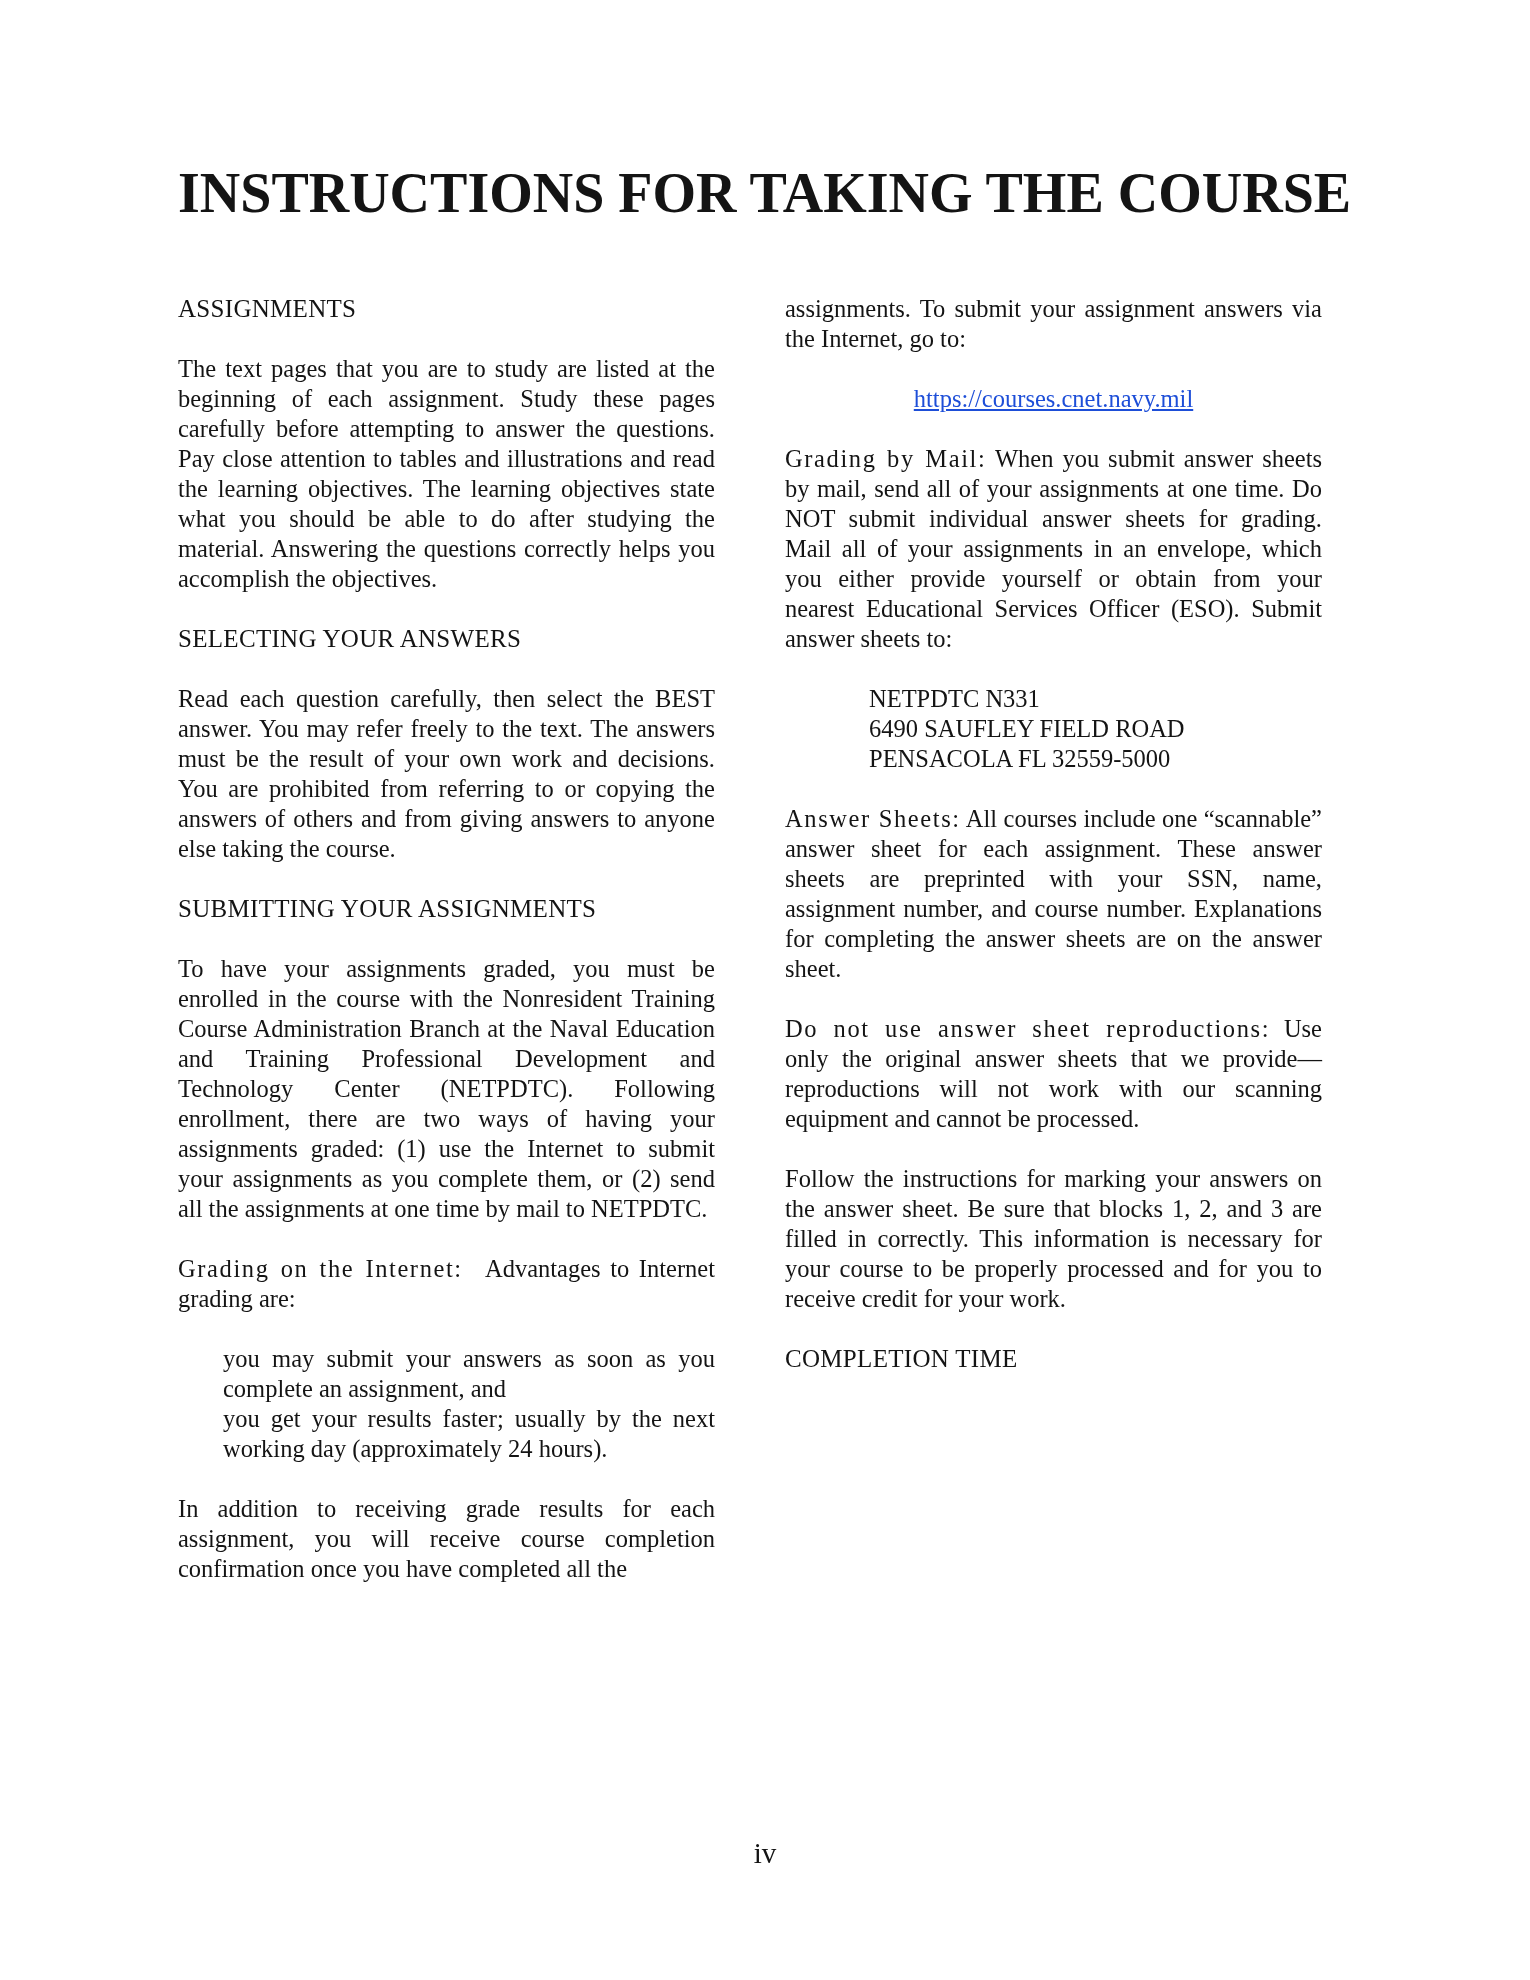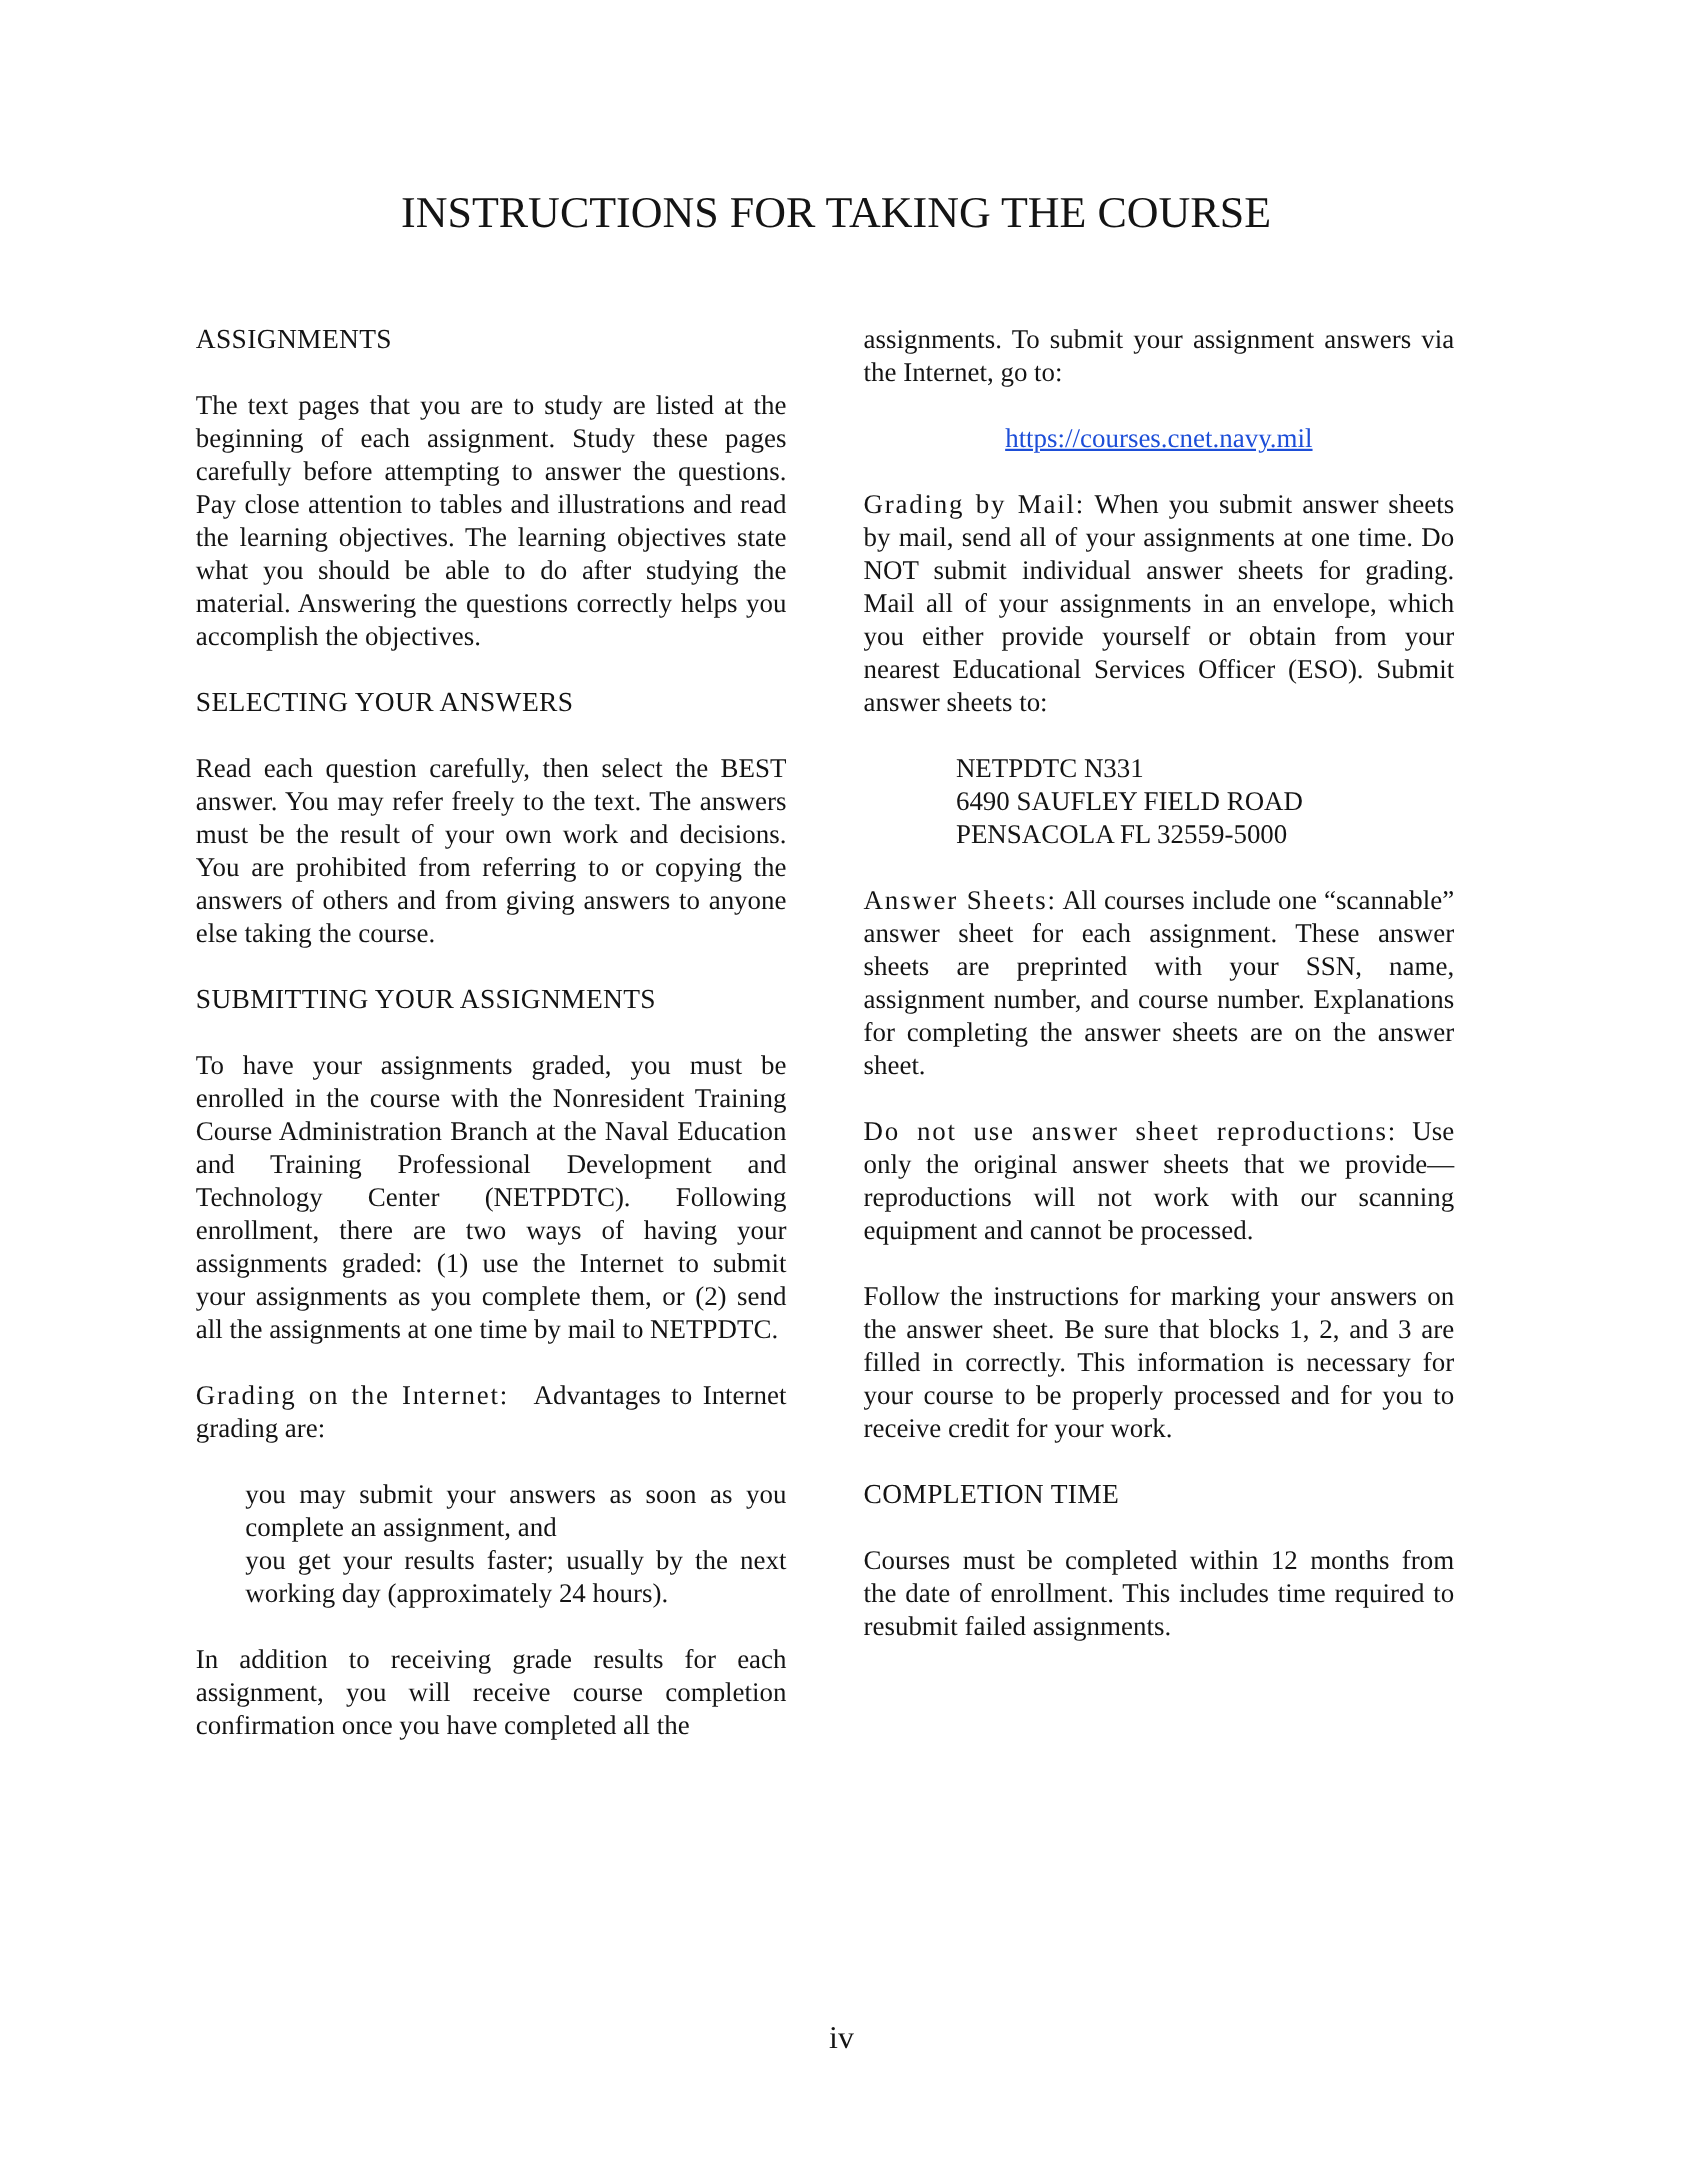--- a/index.html
+++ b/index.html
@@ -16,22 +16,22 @@
   .page {
     position: relative;
     width: 1530px;
     height: 1980px;
     box-sizing: border-box;
     padding: 168px 188px 0 178px;
     background: #ffffff;
     overflow: hidden;
   }
   .doc-title {
-    font-size: 40px;
-    font-weight: normal;
+    font-size: 56px;
+    font-weight: bold;
     text-align: center;
     margin: 0 0 76px 0;
     line-height: 50px;
     white-space: nowrap;
   }
   .columns {
     display: flex;
     gap: 70px;
     align-items: flex-start;
   }
@@ -131,20 +131,19 @@
         <div>PENSACOLA FL 32559-5000</div>
       </div>
 
       <p><span class="lead">Answer Sheets:</span> <span>All courses include one “scannable” answer sheet for each assignment. These answer sheets are preprinted with your SSN, name, assignment number, and course number. Explanations for completing the answer sheets are on the answer sheet.</span></p>
 
       <p><span class="lead">Do not use answer sheet reproductions:</span> <span>Use only the original answer sheets that we provide—reproductions will not work with our scanning equipment and cannot be processed.</span></p>
 
       <p>Follow the instructions for marking your answers on the answer sheet. Be sure that blocks 1, 2, and 3 are filled in correctly. This information is necessary for your course to be properly processed and for you to receive credit for your work.</p>
 
       <h2>COMPLETION TIME</h2>
-      <p>Courses must be completed within 12 months from the date of enrollment. This includes time required to resubmit failed assignments.</p>
     </div>
 
   </div>
 
   <div class="page-footer">iv</div>
 
 </div>
 
 </body></html>

